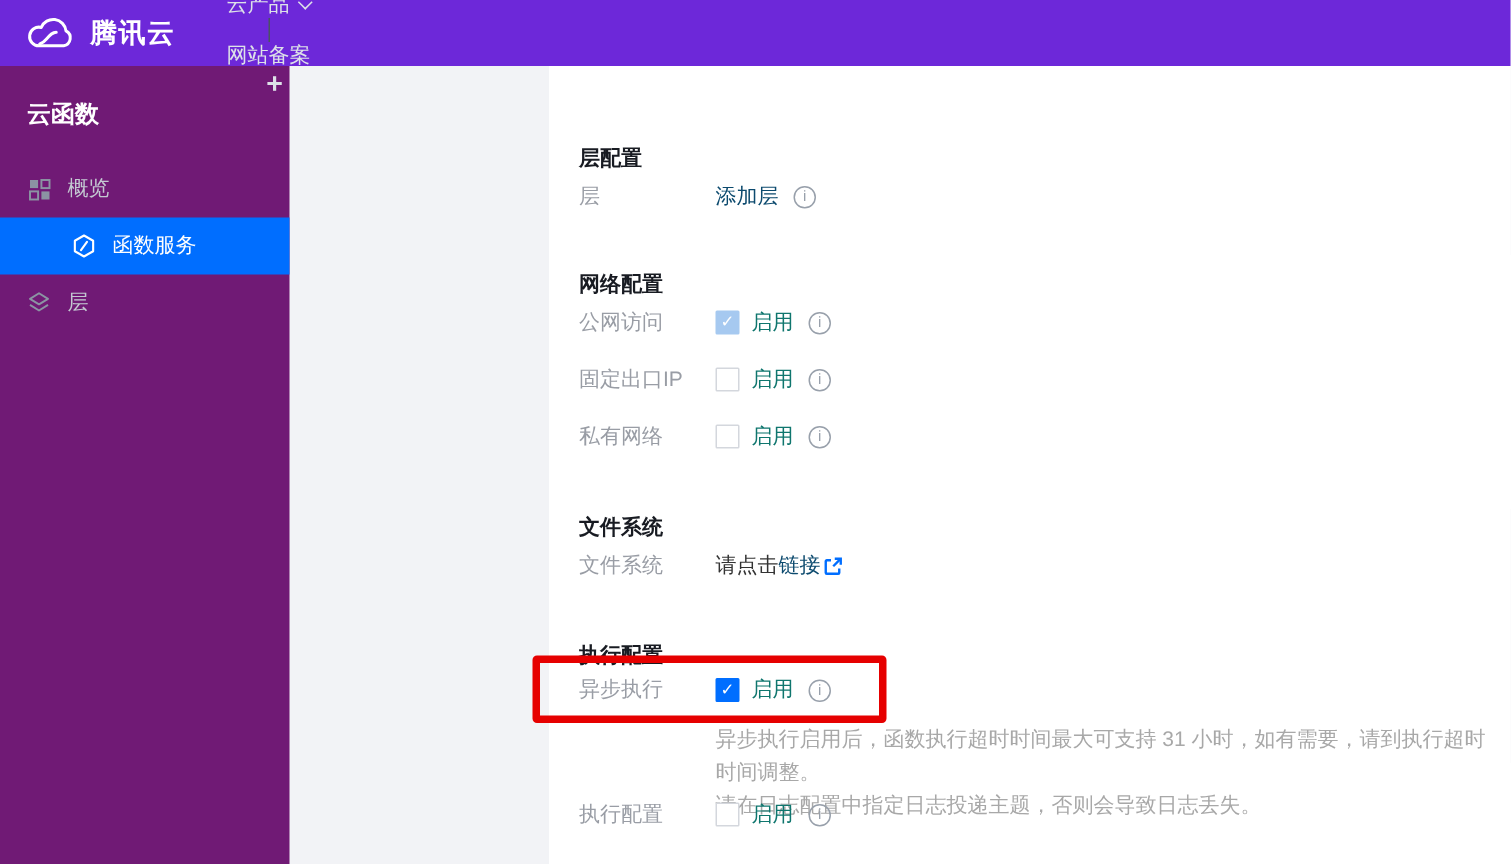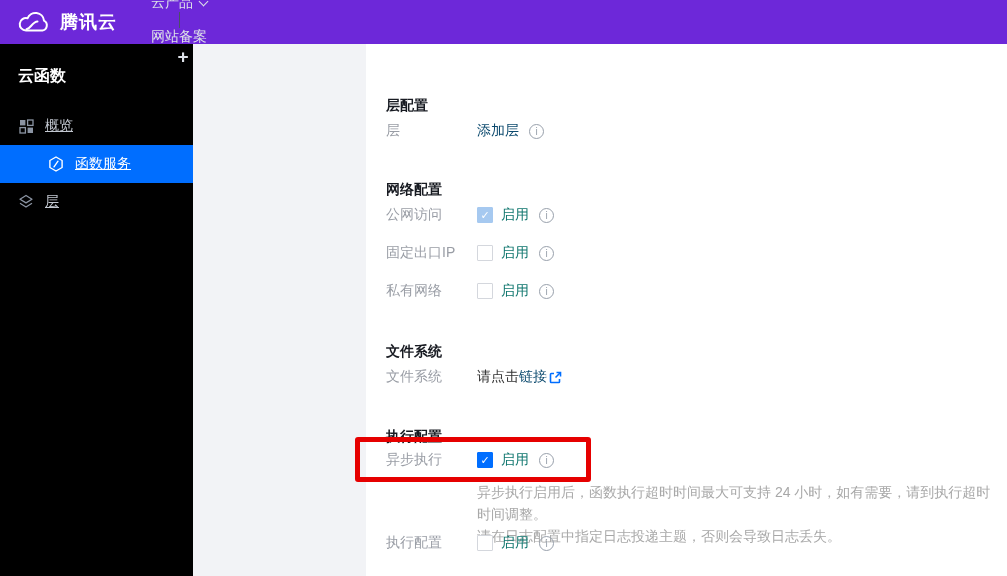--- a/index.html
+++ b/index.html
@@ -32,30 +32,30 @@
     display:inline-block; width:7px; height:7px;
     border-right:1.5px solid #dde1e8; border-bottom:1.5px solid #dde1e8;
     transform:rotate(45deg); margin-left:7px; margin-top:-4px;
   }
   .nav-divider { width:1px; height:16px; background:#4a5264; margin-right:26px; }
   .nav-plus { font-size:19px; font-weight:bold; margin-left:8px; }
 
   
   .sidebar {
     position:absolute; left:0; top:44px; bottom:0; width:193px;
-    background:#000000; z-index:4;
+    background:#701a75; z-index:4;
   }
   .sidebar-title {
     color:#fff; font-size:16px; font-weight:bold;
     padding:22px 0 20px 18px;
   }
   .side-item {
     height:38px; display:flex; align-items:center;
     padding-left:18px; cursor:pointer;
-    color:#c3c8d1; font-size:14px;text-decoration:underline;
+    color:#c3c8d1; font-size:14px;
   }
   .side-item .sicon { width:16px; height:16px; margin-right:11px; display:flex; align-items:center; justify-content:center; }
   .side-item.active { background:#006eff; color:#fff;padding-left:48px; }
 
   
   .panel {
     position:absolute; left:366px; top:44px; right:0; bottom:0;
     background:#fff; z-index:3;
   }
   .sec-title {
@@ -204,21 +204,21 @@
   <div class="sec-title" style="top:366px">执行配置</div>
 
   <div class="row" style="top:405px">
     <span class="flabel">异步执行</span>
     <span class="cb checked">✓</span>
     <span class="enable-label">启用</span>
     <span class="info-icon">i</span>
   </div>
 
   <div class="help-text" style="top:437px">
-    <div>异步执行启用后，函数执行超时时间最大可支持 24 小时，如有需要，请到执行超时时间调整。</div>
+    <div>异步执行启用后，函数执行超时时间最大可支持 31 小时，如有需要，请到执行超时时间调整。</div>
     <div>请在日志配置中指定日志投递主题，否则会导致日志丢失。</div>
   </div>
 
   <div class="row" style="top:488px">
     <span class="flabel">执行配置</span>
     <span class="cb"></span>
     <span class="enable-label">启用</span>
     <span class="info-icon">i</span>
   </div>
 </div>

